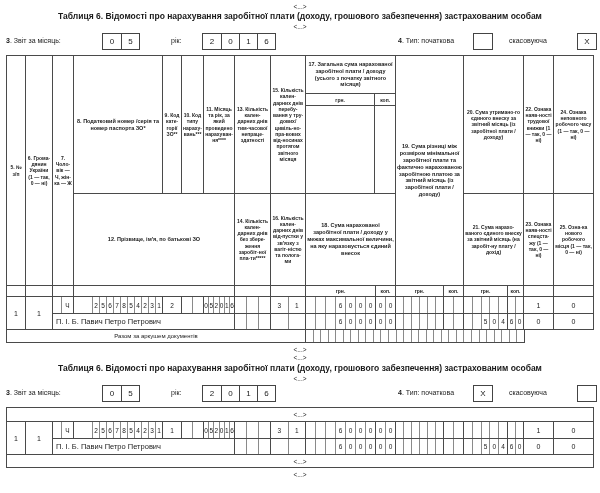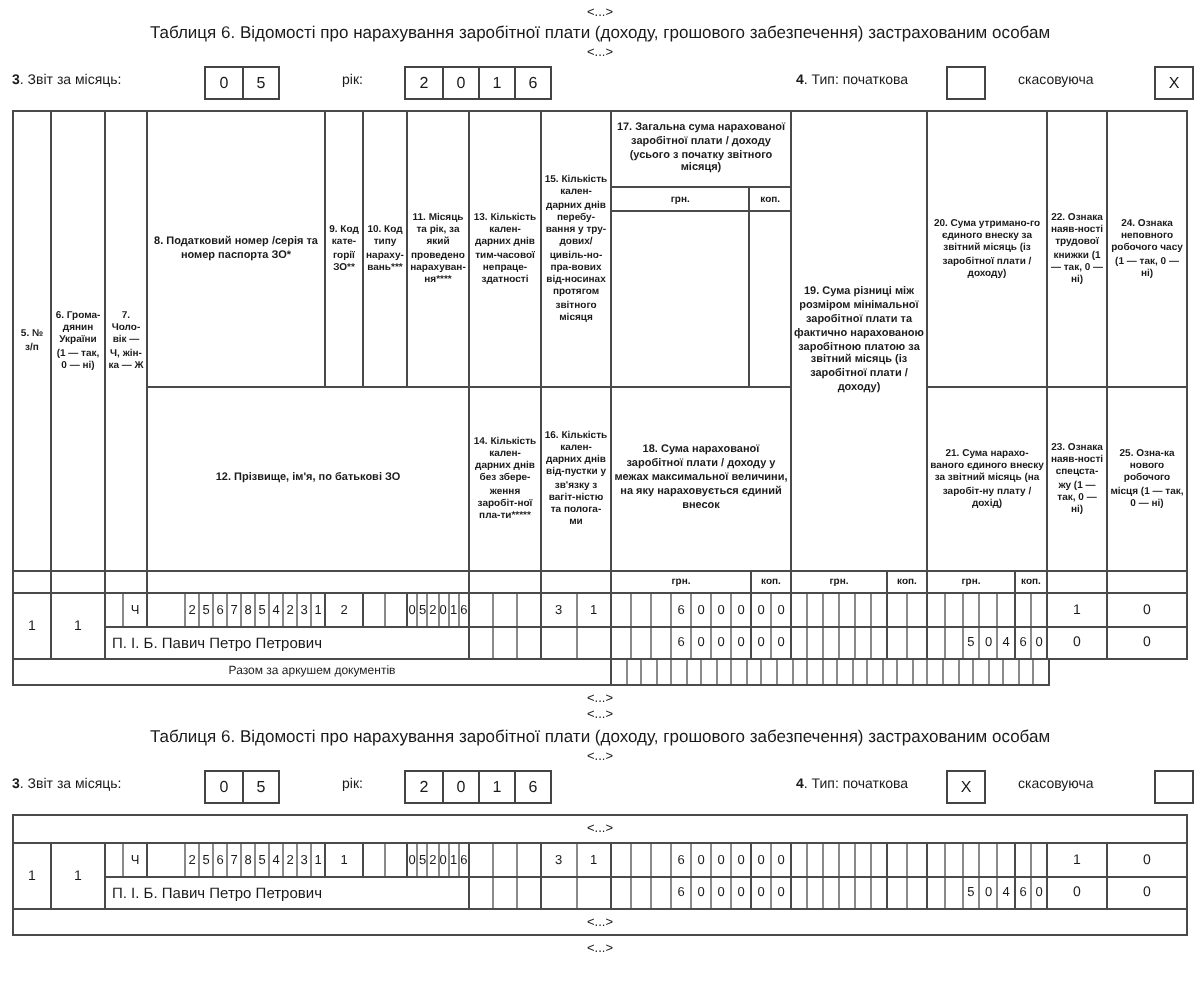--- a/index.html
+++ b/index.html
@@ -1,20 +1,20 @@
 <!DOCTYPE html>
 <html><head>
 <meta charset="utf-8">
 <style>
   * { box-sizing: border-box; margin: 0; padding: 0; }
   html, body { width: 600px; height: 493px; background: #fff; overflow: hidden; }
   body { font-family: "Liberation Sans", sans-serif; color: #1a1a1a; }
   .page { padding: 2px 6px 0 6px; }
   .marker { text-align: center; font-size: 6.5px; color: #222; margin: 1px 0; }
-  .title { text-align: center; font-weight: normal; font-size: 8.5px; margin: 1px 0 2px 0; }
+  .title { text-align: center; font-weight: bold; font-size: 8.5px; margin: 1px 0 2px 0; }
 
   
   .report { position: relative; height: 20px; margin: 2px 0 3px 0; }
   .report .lbl { position: absolute; top: 5px; font-size: 7px; white-space: nowrap; }
   .report .b { font-weight: bold; }
   .bigboxes { position: absolute; top: 1px; height: 17px; display: flex; border: 1px solid #444; background: #fff; }
   .bigboxes .box { width: 18px; font-size: 8px; }
   .bigboxes .box + .box { border-left: 1px solid #444; }
 
   

